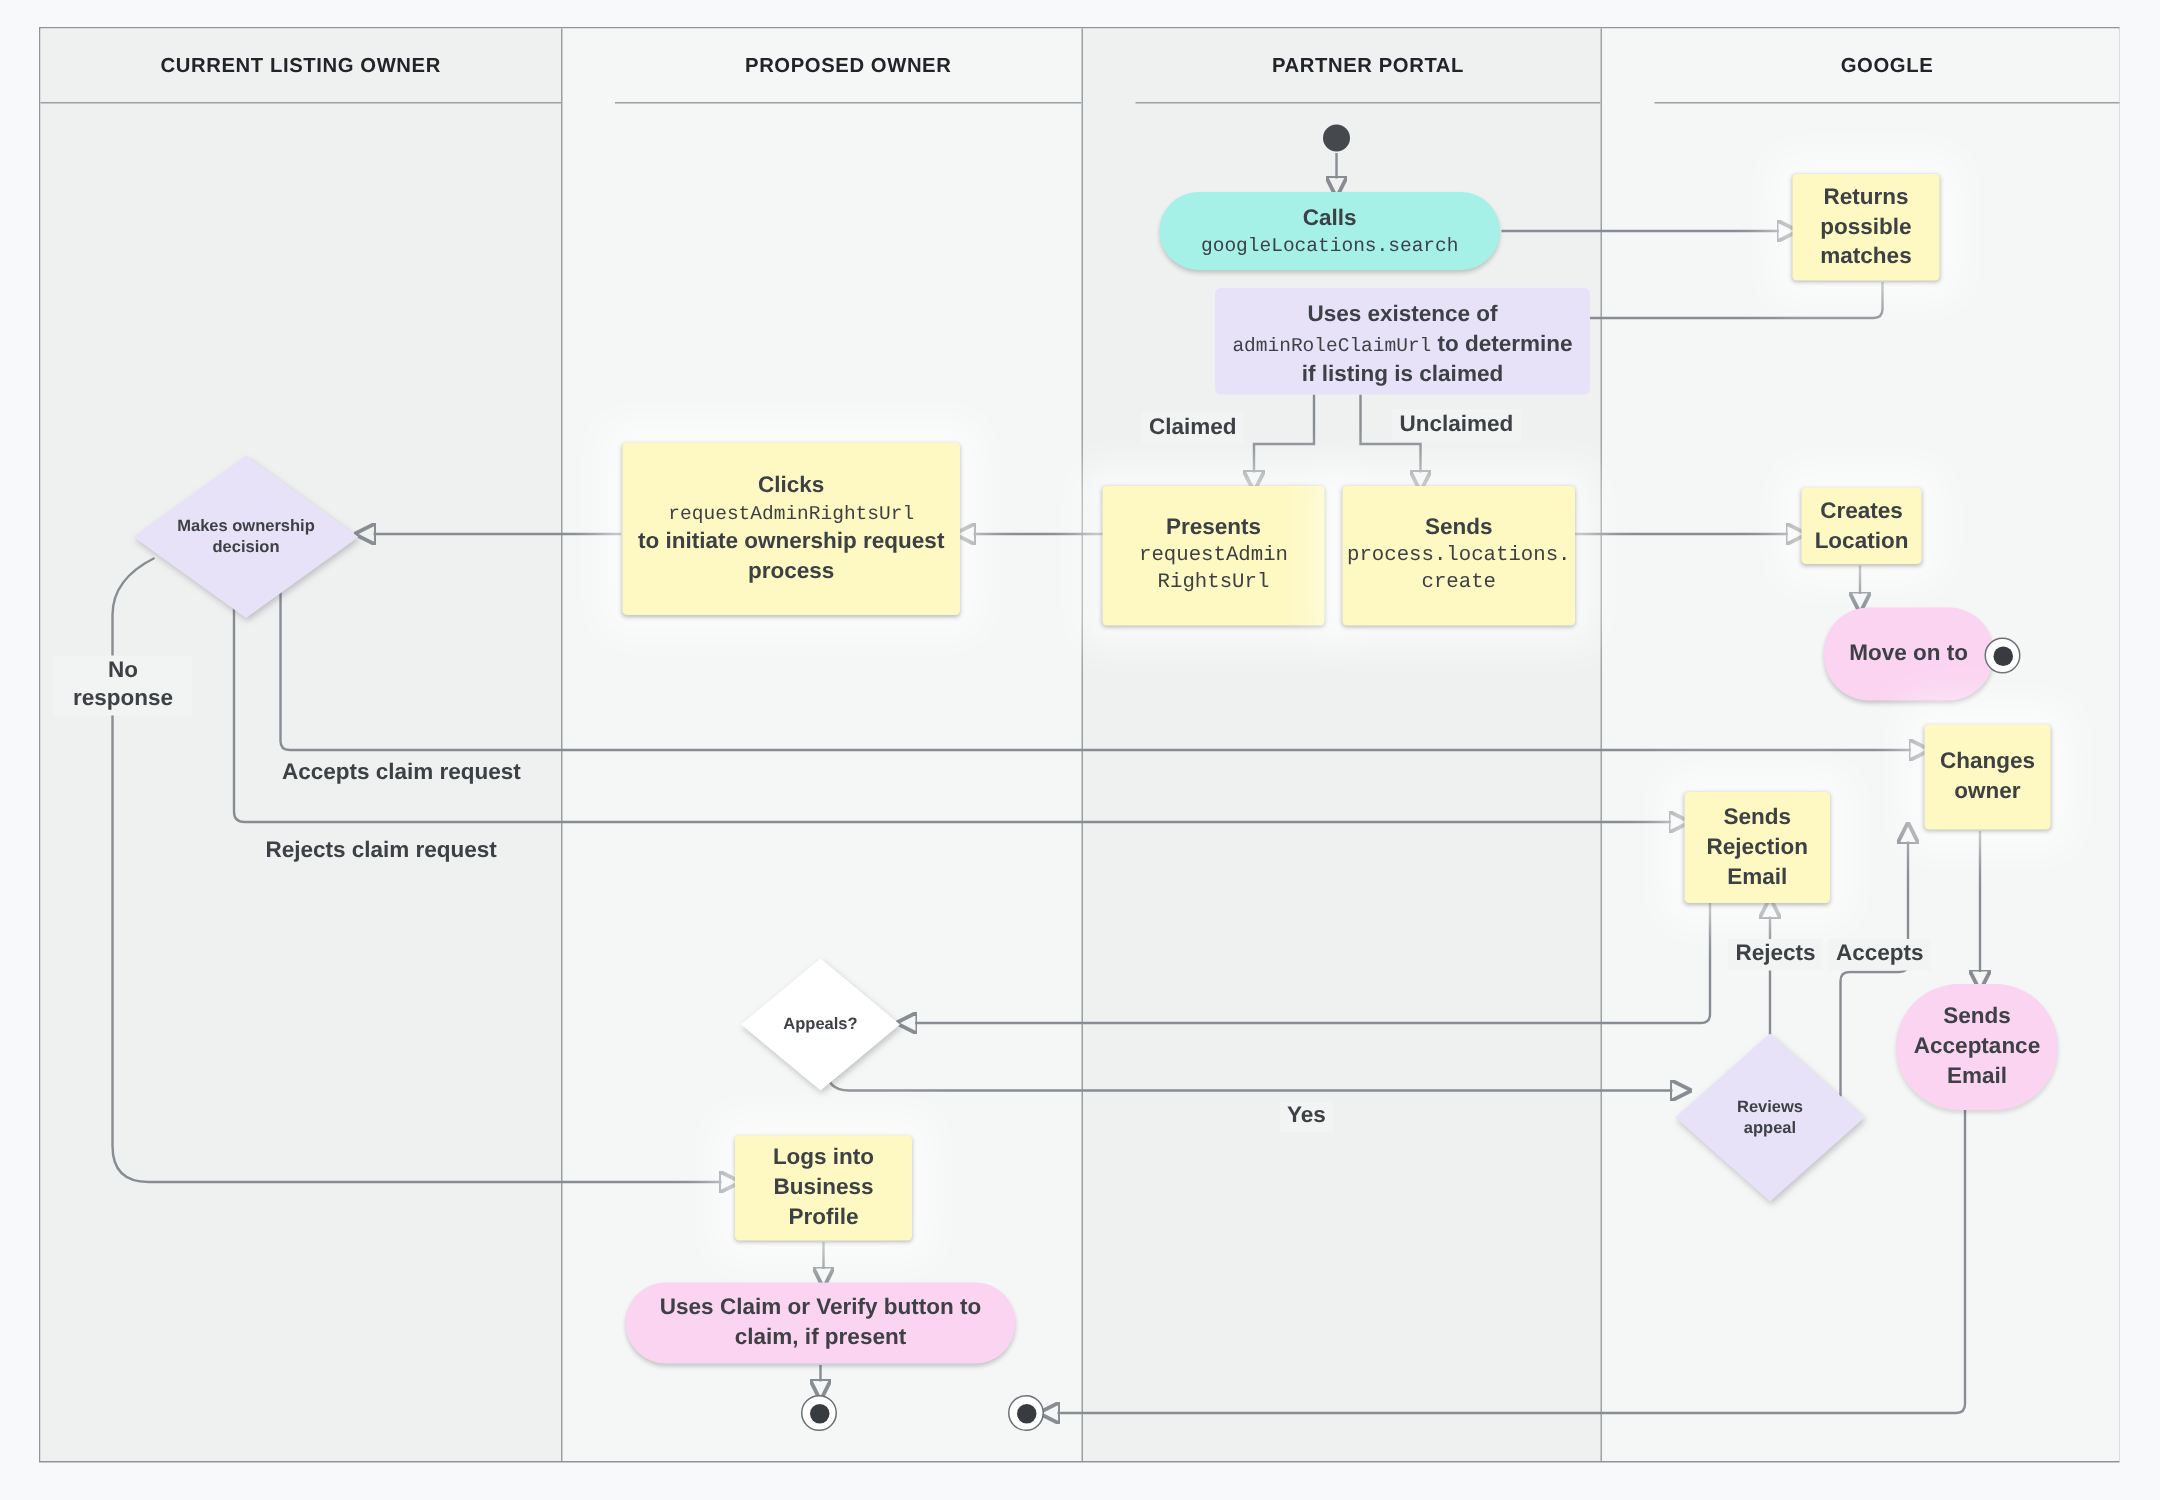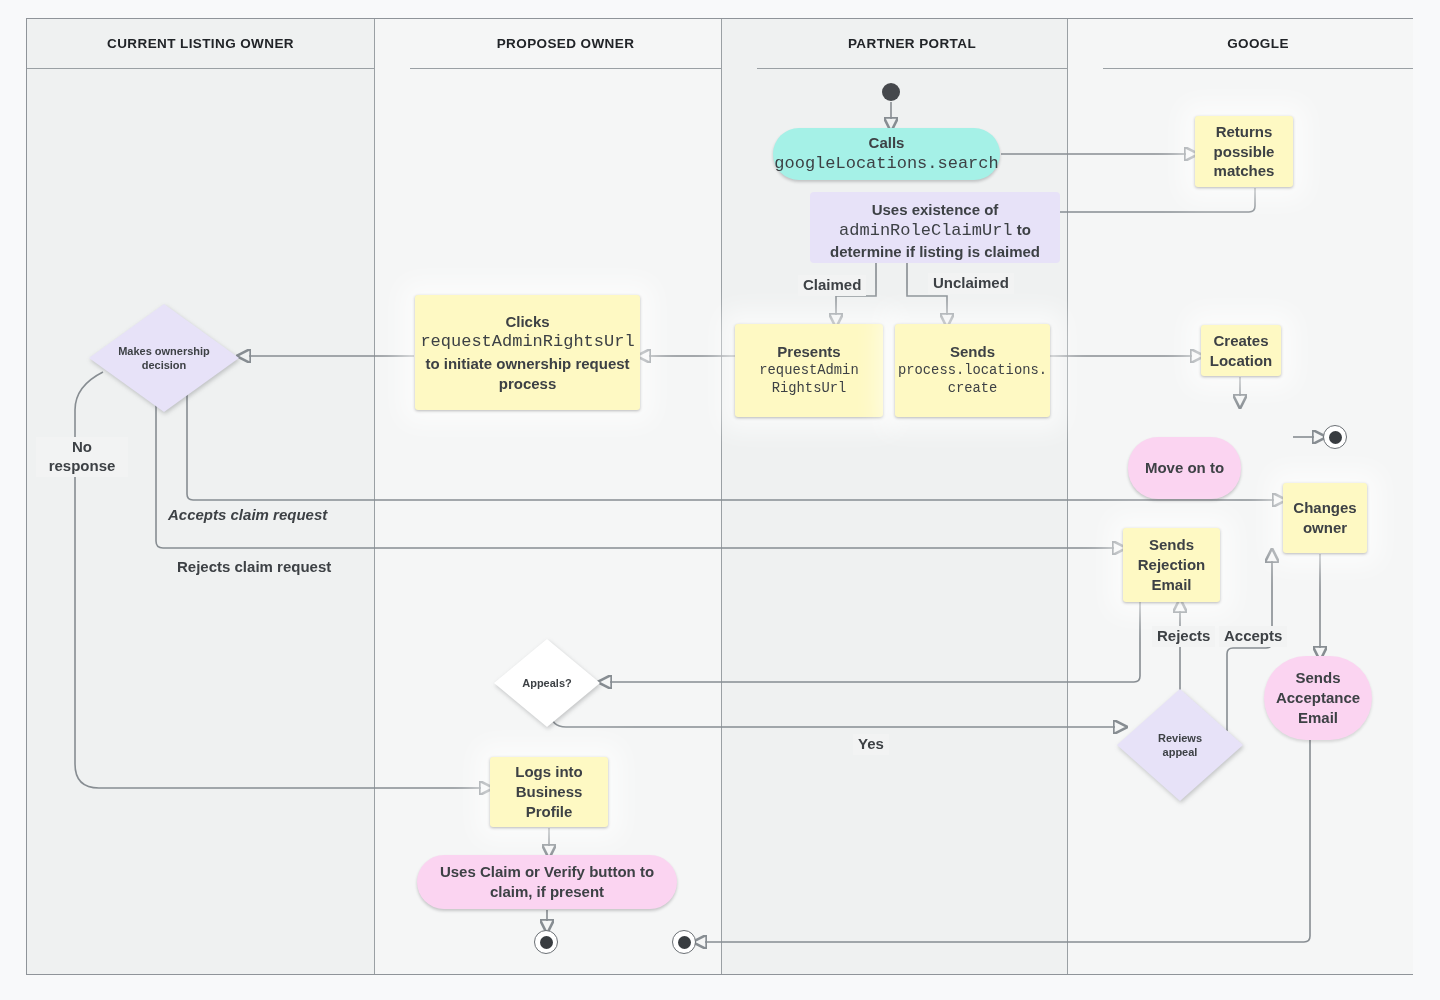--- a/index.html
+++ b/index.html
@@ -23,21 +23,21 @@
         justify-content:center;text-align:center;font-weight:bold;font-size:15px;
         line-height:1.32;box-sizing:border-box;padding:4px;}
   .box{background:#fef9c3;border-radius:3px;
        box-shadow:0 1px 3px rgba(32,33,36,.3),0 0 26px 14px rgba(255,255,255,.65);}
   .pill{border-radius:30px;box-shadow:0 2px 3px rgba(32,33,36,.22);}
   .teal{background:#a5f1e7;}
   .pink{background:#fbd4f1;}
   .blob{background:#fbd4f1;border-radius:42px;box-shadow:0 2px 3px rgba(32,33,36,.15);}
   .note{background:#e7e2f8;border-radius:4px;display:block;padding:8px 6px;margin-left:44px;}
   .code{font-family:"Liberation Mono","DejaVu Sans Mono",monospace;font-weight:400;
-        font-size:17px;letter-spacing:0;}
+        font-size:13px;letter-spacing:0;}
   .code.brk{word-break:break-all;display:inline-block;font-size:13.8px;}
   .w-req{width:100px;}
   .w-acc{width:150px;}
   
   .dia{position:absolute;}
   .dia .shape{position:absolute;left:0;top:0;right:0;bottom:0;
         clip-path:polygon(50% 0,100% 50%,50% 100%,0 50%);}
   .dia{filter:drop-shadow(1px 2px 2px rgba(60,64,67,.28));}
   .dia .shape.lav{background:#e7e2f8;}
   .dia .shape.white{background:#ffffff;}
@@ -142,21 +142,21 @@
     <div class="shape lav"></div>
     <div class="txt">
         <span style="width:100px;">Makes ownership decision</span>
       </div>
   </div>
 
   <div class="node box" style="left:1201px;top:325px;width:80px;height:51px;">
     <span>Creates Location</span>
   </div>
 
-  <div class="node pill pink" style="left:1128px;top:405px;width:113px;height:62px;margin-top:32px;">
+  <div class="node pill pink" style="left:1216px;top:405px;width:113px;height:62px;">
     <span>Move on to</span>
   </div>
   <div class="end-node" style="left:1323px;top:425px;">
       <div class="dot"></div>
     </div>
 
   <div class="node box" style="left:1283px;top:483px;width:84px;height:70px;">
     <span>Changes owner</span>
   </div>
 
@@ -190,22 +190,22 @@
     <span style="width:236px;">Uses Claim or Verify button to claim, if present</span>
   </div>
 
   <div class="end-node" style="left:534px;top:930px;">
       <div class="dot"></div>
     </div>
   <div class="end-node" style="left:672px;top:930px;">
       <div class="dot"></div>
     </div>
 
-  <div class="elabel bg" style="left:798px;top:275px;">Claimed</div>
+  <div class="elabel bg" style="left:761px;top:275px;">Claimed</div>
   <div class="elabel bg" style="left:928px;top:273px;">Unclaimed</div>
   <div class="elabel bg center" style="left:36px;top:437px;width:82px;white-space:normal;">No response</div>
-  <div class="elabel" style="left:168px;top:506px;font-style:italic;">Accepts claim request</div>
+  <div class="elabel" style="left:188px;top:506px;">Accepts claim request</div>
   <div class="elabel" style="left:177px;top:558px;">Rejects claim request</div>
   <div class="elabel bg" style="left:1152px;top:626px;">Rejects</div>
   <div class="elabel bg" style="left:1219px;top:626px;">Accepts</div>
   <div class="elabel bg" style="left:853px;top:734px;">Yes</div>
 
 </div>
 
 </body></html>

